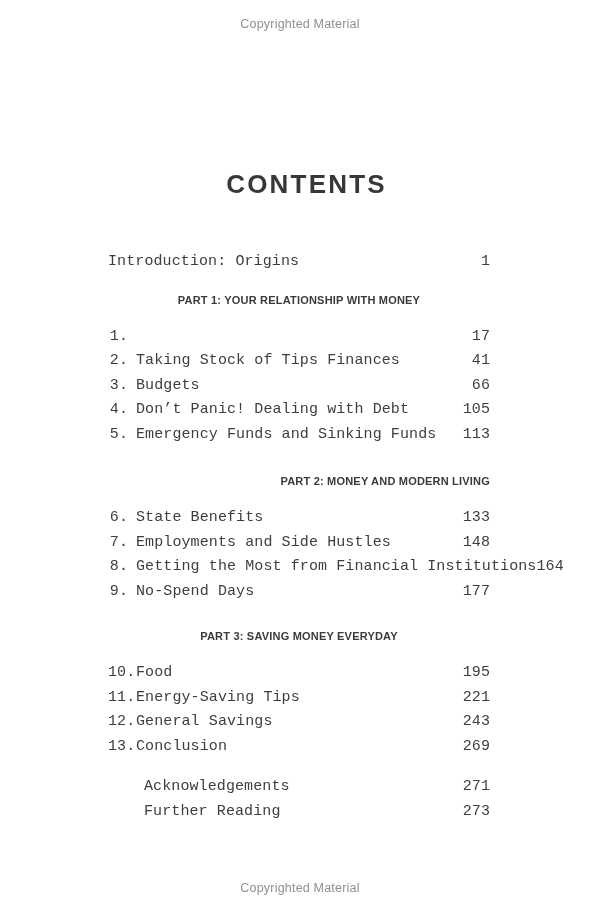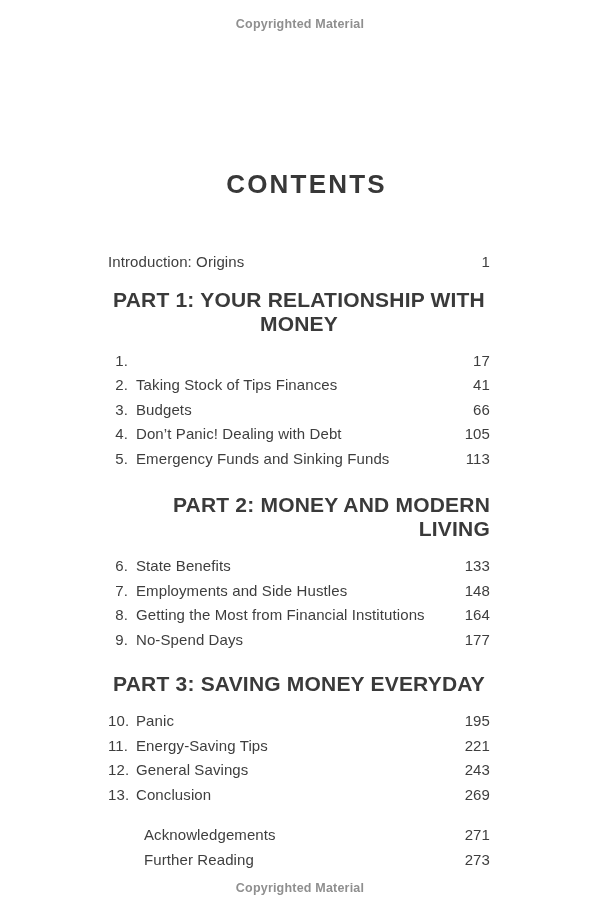--- a/index.html
+++ b/index.html
@@ -10,21 +10,21 @@
     background: #ffffff;
     font-family: "Liberation Sans", sans-serif;
     color: var(--text, #3e3e3e);
     overflow: hidden;
   }
   .copyright {
     position: absolute;
     left: 0; right: 0;
     text-align: center;
     font-size: 12.5px;
-    font-weight: 700;
+    font-weight: 400;
     letter-spacing: 0.2px;
     color: var(--muted, #8f8f8f);
   }
   .copyright-top { top: 17px; }
   .copyright-bottom { top: 881px; }
   .book-title {
     position: absolute;
     top: 169px;
     left: 13px; right: 0;
     margin: 0;
@@ -40,33 +40,34 @@
     left: 108px;
     width: 382px;
     font-size: 15px;
     letter-spacing: 0.1px;
   }
   .toc-row {
     display: flex;
     align-items: center;
     line-height: 24.5px;
     white-space: nowrap;
+    font-family: Liberation Mono, monospace;
   }
   .chapter-num {
     flex: none;
     width: 20px;
     text-align: right;
     margin-right: 8px;
   }
   .row-label { flex: none; }
   .row-spacer { flex: 1 1 auto; }
   .page-num { flex: none; text-align: right; }
   .part-heading {
     text-align: center;
-    font-size: 21px;
+    font-size: 11px;
     font-weight: 700;
     letter-spacing: 0.2px;
     line-height: 24px;
     margin: 13px 0;
     color: #3a3a3a;
   }
   #toc-parts > .part-section:nth-child(2) > .part-heading { margin-top: 22px; text-align: right; }
   #toc-parts > .part-section:nth-child(3) > .part-heading { margin-top: 20px; }
   .back-matter { margin-top: 16px; margin-left: 36px; }
 </style>
@@ -143,21 +144,21 @@
             <span class="chapter-num">9.</span>
             <span class="row-label">No-Spend Days</span>
             <span class="row-spacer"></span>
             <span class="page-num">177</span>
           </div>
         </div>
         <div class="part-section">
           <div class="part-heading">PART 3: SAVING MONEY EVERYDAY</div>
           <div class="toc-row">
             <span class="chapter-num">10.</span>
-            <span class="row-label">Panic</span>
+            <span class="row-label">Food</span>
             <span class="row-spacer"></span>
             <span class="page-num">195</span>
           </div>
           <div class="toc-row">
             <span class="chapter-num">11.</span>
             <span class="row-label">Energy-Saving Tips</span>
             <span class="row-spacer"></span>
             <span class="page-num">221</span>
           </div>
           <div class="toc-row">

